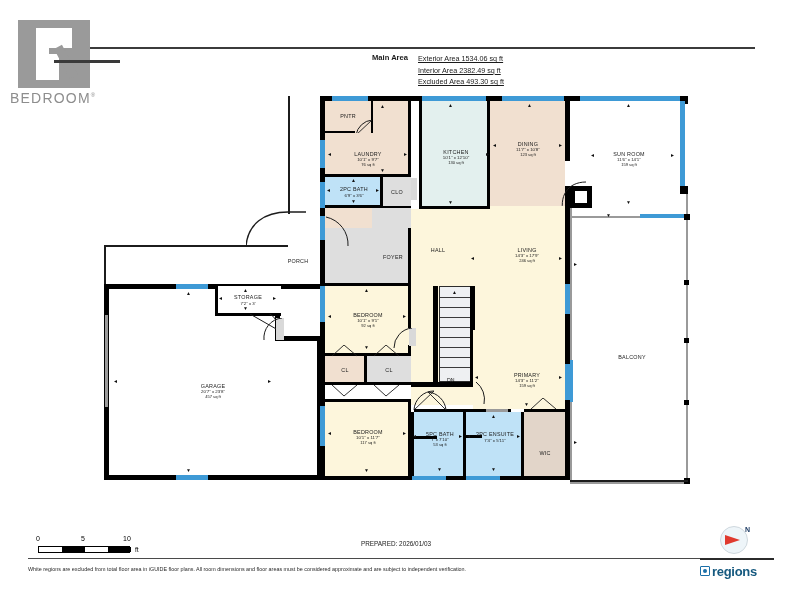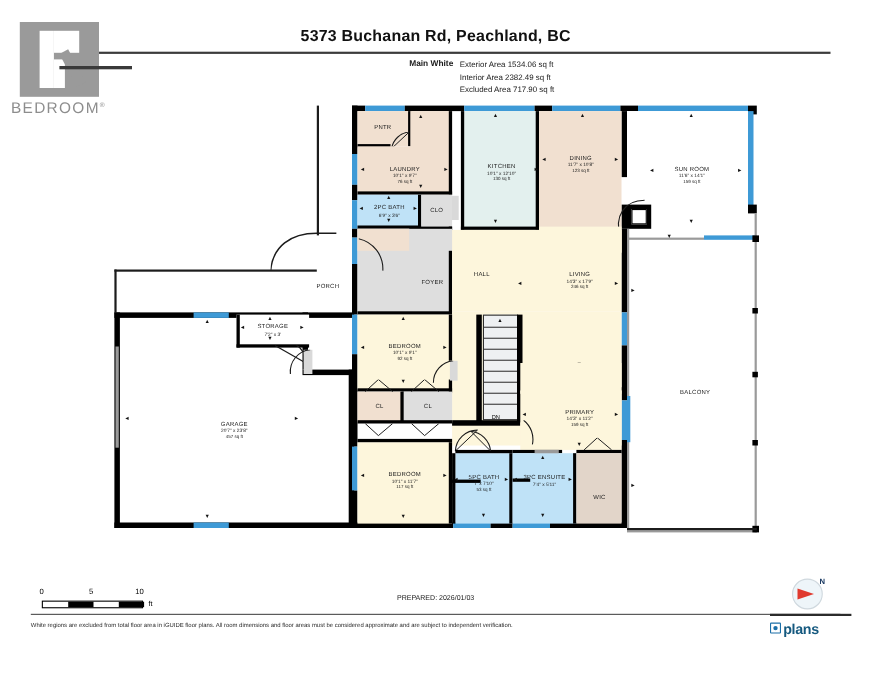--- a/index.html
+++ b/index.html
@@ -45,21 +45,21 @@
     font-size: 7.2px;
     color: #1a1a1a;
   }
   #levelblock .lvlrow { display: flex; align-items: flex-start; }
   #levelblock .lvl {
     font-weight: bold;
     width: 46px;
     text-align: left;
     font-size: 7.6px;
   }
-  #levelblock .areas { line-height: 1.62; }
+  #levelblock .areas { line-height: 1.62; text-decoration: underline; }
 
   
   #realtor {
     position: absolute;
     left: 10px; top: 20px;
     width: 92px; height: 92px;
   }
   #realtor .rbox {
     position: absolute; left: 8px; top: 0;
     width: 72px; height: 68px;
@@ -207,30 +207,29 @@
   #iguide .gtext {
     position: absolute; left: 12px; top: 0;
     font-size: 13px; font-weight: bold; color: #15597f; letter-spacing: -0.3px;
   }
 </style>
 </head>
 <body>
 
 <div id="page">
 
-  <div id="title">5373 Buchanan Rd, Peachland, BC</div>
   <div id="title-rule"></div>
 
   <div id="levelblock">
     <div class="lvlrow">
-      <div class="lvl">Main White</div>
+      <div class="lvl">Main Area</div>
       <div class="areas">
         <div>Exterior Area 1534.06 sq ft</div>
         <div>Interior Area 2382.49 sq ft</div>
-        <div>Excluded Area 717.90 sq ft</div>
+        <div>Excluded Area 493.30 sq ft</div>
       </div>
     </div>
   </div>
 
   <div id="realtor">
     <div class="rbox">
       <div class="rinner-v"></div>
       <div class="rinner-b"></div>
       <div class="rinner-b2"></div>
       <div class="rdiag"></div>
@@ -624,16 +623,16 @@
 
   <div id="compass">
     <div class="ring"></div>
     <div class="needle"></div>
     <div class="nletter">N</div>
   </div>
 
   <div id="iguide">
     <div class="gline"></div>
     <div class="gicon"></div>
-    <div class="gtext">plans</div>
+    <div class="gtext">regions</div>
   </div>
 
 </div>
 
 </body></html>

